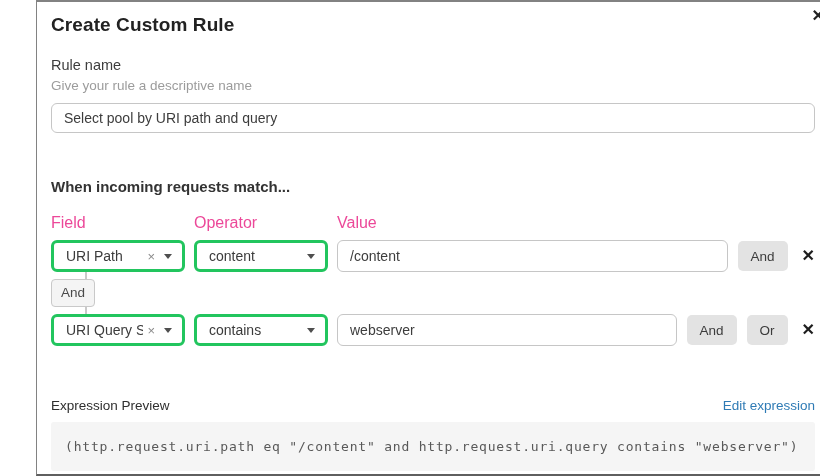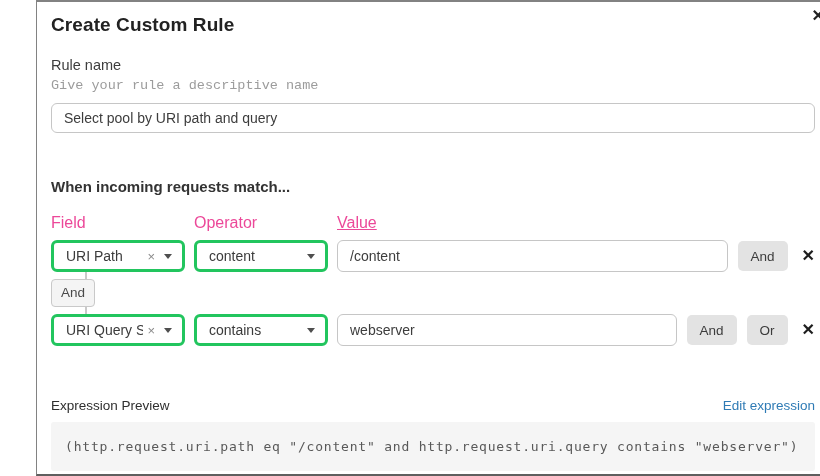--- a/index.html
+++ b/index.html
@@ -7,31 +7,31 @@
     width:800px;height:476px;box-sizing:border-box;position:relative;overflow:hidden;
     background:#fff;color:#363636;
     border:2px solid #828282;border-left-width:1px;border-right-width:1px;border-bottom-color:#5f5f5f;
     padding:12px 20px 0 14px;
     font-family:"Liberation Sans",sans-serif;
     margin-left:36px;
   }
   .title{font-size:19px;font-weight:700;color:#222;letter-spacing:.1px;}
   .close{position:absolute;top:6px;right:10px;font-size:16px;font-weight:700;color:#222;cursor:pointer;line-height:1;}
   .rule-label{margin-top:21px;font-size:14.5px;color:#3d3d3d;}
-  .helper{margin-top:5px;font-size:13.5px;color:#9c9c9c;font-family:Liberation Mono, monospace;}
+  .helper{margin-top:5px;font-size:13.5px;color:#9c9c9c;}
   .text-input{
     box-sizing:border-box;height:30px;border:1px solid #c6c6c6;border-radius:6px;
     padding:8px 12px;font-size:14px;color:#3d3d3d;background:#fff;font-family:"Liberation Sans",sans-serif;
     outline:none;display:block;
   }
   .rule-input{margin-top:10px;width:100%;}
   .section-heading{margin-top:45px;font-size:15px;font-weight:700;color:#333;}
   .col-labels{display:flex;margin-top:19px;margin-bottom:8px;font-size:16px;color:#ec4899;}
   .col-f,.col-o{width:143px;}
-  .col-v{flex:1;text-decoration:underline;}
+  .col-v{flex:1;}
   .cond-row{display:flex;align-items:center;}
   .combo{
     box-sizing:border-box;width:134px;height:32px;border:3px solid #22c55e;border-radius:6px;
     display:flex;align-items:center;padding:0 10px 0 12px;margin-right:9px;background:#fff;
     font-size:14px;color:#3b3b3b;cursor:pointer;flex:none;
   }
   .combo-text{flex:1;white-space:nowrap;overflow:hidden;}
   .clear{color:#8a8a8a;font-size:13px;margin:0 9px 0 4px;line-height:1;}
   .caret{width:0;height:0;border-left:4.5px solid transparent;border-right:4.5px solid transparent;border-top:5.5px solid #4f4f4f;flex:none;}
   .value-input{flex:1;height:32px;}

